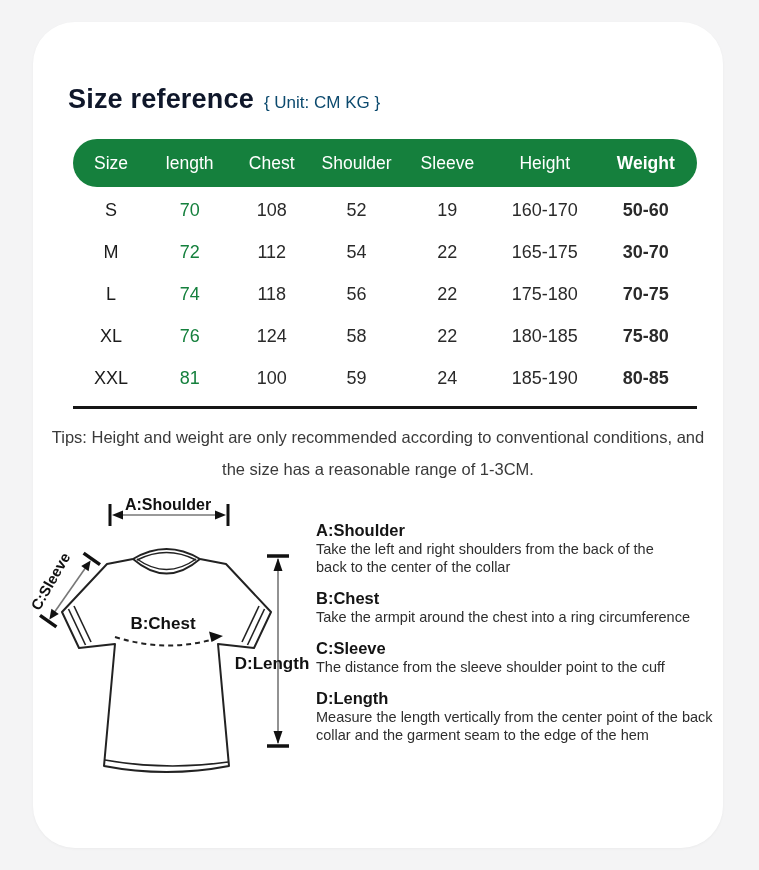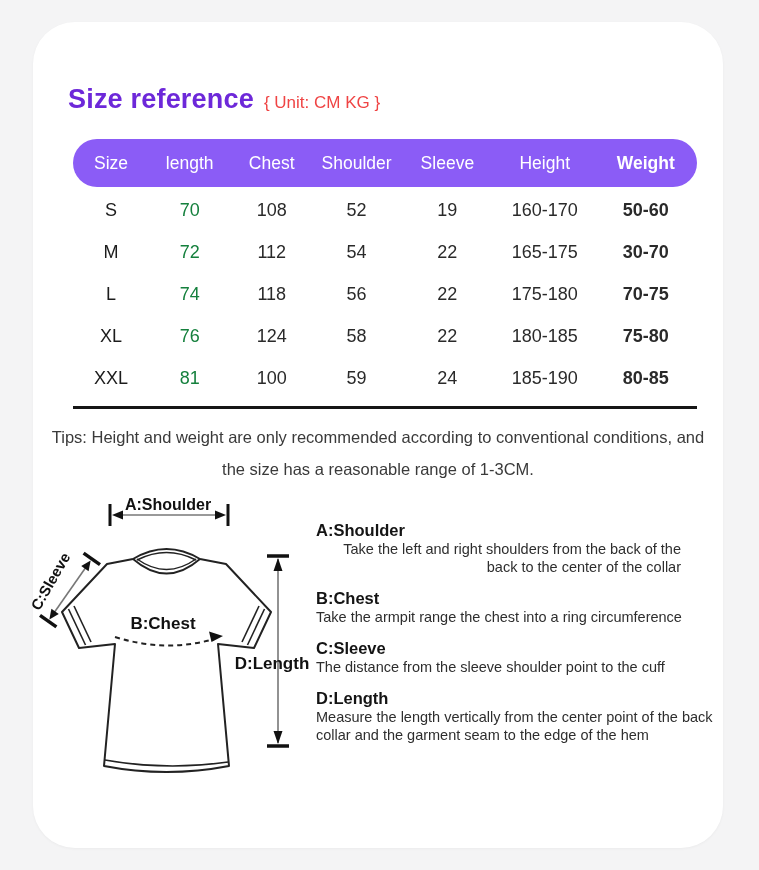--- a/index.html
+++ b/index.html
@@ -9,22 +9,22 @@
     font-family:"Liberation Sans", sans-serif;
     -webkit-font-smoothing:antialiased;
   }
   .card{
     position:absolute;left:33px;top:22px;width:690px;height:826px;
     background:#ffffff;border-radius:42px;
     box-shadow:0 1px 3px rgba(0,0,0,0.04);
   }
   
   .title-row{position:absolute;left:35px;top:62px;display:flex;align-items:baseline;white-space:nowrap;}
-  .title-row h1{margin:0;font-size:27px;font-weight:bold;color:#6d28d9;letter-spacing:0.2px;}
-  .unit-note{margin-left:10px;font-size:17px;color:#ef4444;}
+  .title-row h1{margin:0;font-size:27px;font-weight:bold;color:#0f172a;letter-spacing:0.2px;}
+  .unit-note{margin-left:10px;font-size:17px;color:#0c4a6e;}
   
   .size-table{position:absolute;left:40px;top:117px;width:624px;}
   .thead{
     height:48px;border-radius:24px;display:flex;align-items:center;
     color:#fff;font-size:17.5px;
   }
   .cell{text-align:center;}
   .c0{width:12.2%;} .c1{width:13%;} .c2{width:13.3%;} .c3{width:13.9%;}
   .c4{width:15.2%;} .c5{width:16%;} .c6{width:16.4%;font-weight:bold;}
   .tbody{padding:2px 0 7px 0;border-bottom:3px solid #161616;}
@@ -36,35 +36,35 @@
     position:absolute;left:15px;top:399px;width:660px;
     text-align:center;font-size:16.5px;line-height:32px;color:#3a3a3a;
   }
   
   .diagram{position:absolute;left:-8px;top:450px;}
   
   .guide{position:absolute;left:283px;top:498px;width:415px;}
   .guide-item{margin:0 0 12px 0;}
   .guide-item h3{margin:0;font-size:16.5px;line-height:20px;font-weight:bold;color:#141414;}
   .guide-item p{margin:0;font-size:14.5px;line-height:18px;color:#2e2e2e;}
-  .desc-a{width:365px;text-align:right;}
+  .desc-a{width:365px;}
   .desc-d{width:412px;}
 </style>
 </head>
 <body>
 
 <div class="card">
 
   <div class="title-row">
     <h1>Size reference</h1>
     <span class="unit-note">{ Unit: CM KG }</span>
   </div>
 
   <div class="size-table">
-    <div class="thead" style="background:#8b5cf6;">
+    <div class="thead" style="background:#15803d;">
       <div class="cell c0">Size</div>
       <div class="cell c1">length</div>
       <div class="cell c2">Chest</div>
       <div class="cell c3">Shoulder</div>
       <div class="cell c4">Sleeve</div>
       <div class="cell c5">Height</div>
       <div class="cell c6">Weight</div>
     </div>
     <div class="tbody">
       <div class="trow">
@@ -173,21 +173,21 @@
     <text x="247" y="197" text-anchor="middle" font-size="17" font-weight="bold" fill="#111">D:Length</text>
   </svg>
 
   <div class="guide">
     <div class="guide-item">
       <h3>A:Shoulder</h3>
       <p class="desc-a">Take the left and right shoulders from the back of the back to the center of the collar</p>
     </div>
     <div class="guide-item">
       <h3>B:Chest</h3>
-      <p>Take the armpit range the chest into a ring circumference</p>
+      <p>Take the armpit around the chest into a ring circumference</p>
     </div>
     <div class="guide-item">
       <h3>C:Sleeve</h3>
       <p>The distance from the sleeve shoulder point to the cuff</p>
     </div>
     <div class="guide-item">
       <h3>D:Length</h3>
       <p class="desc-d">Measure the length vertically from the center point of the back collar and the garment seam to the edge of the hem</p>
     </div>
   </div>

